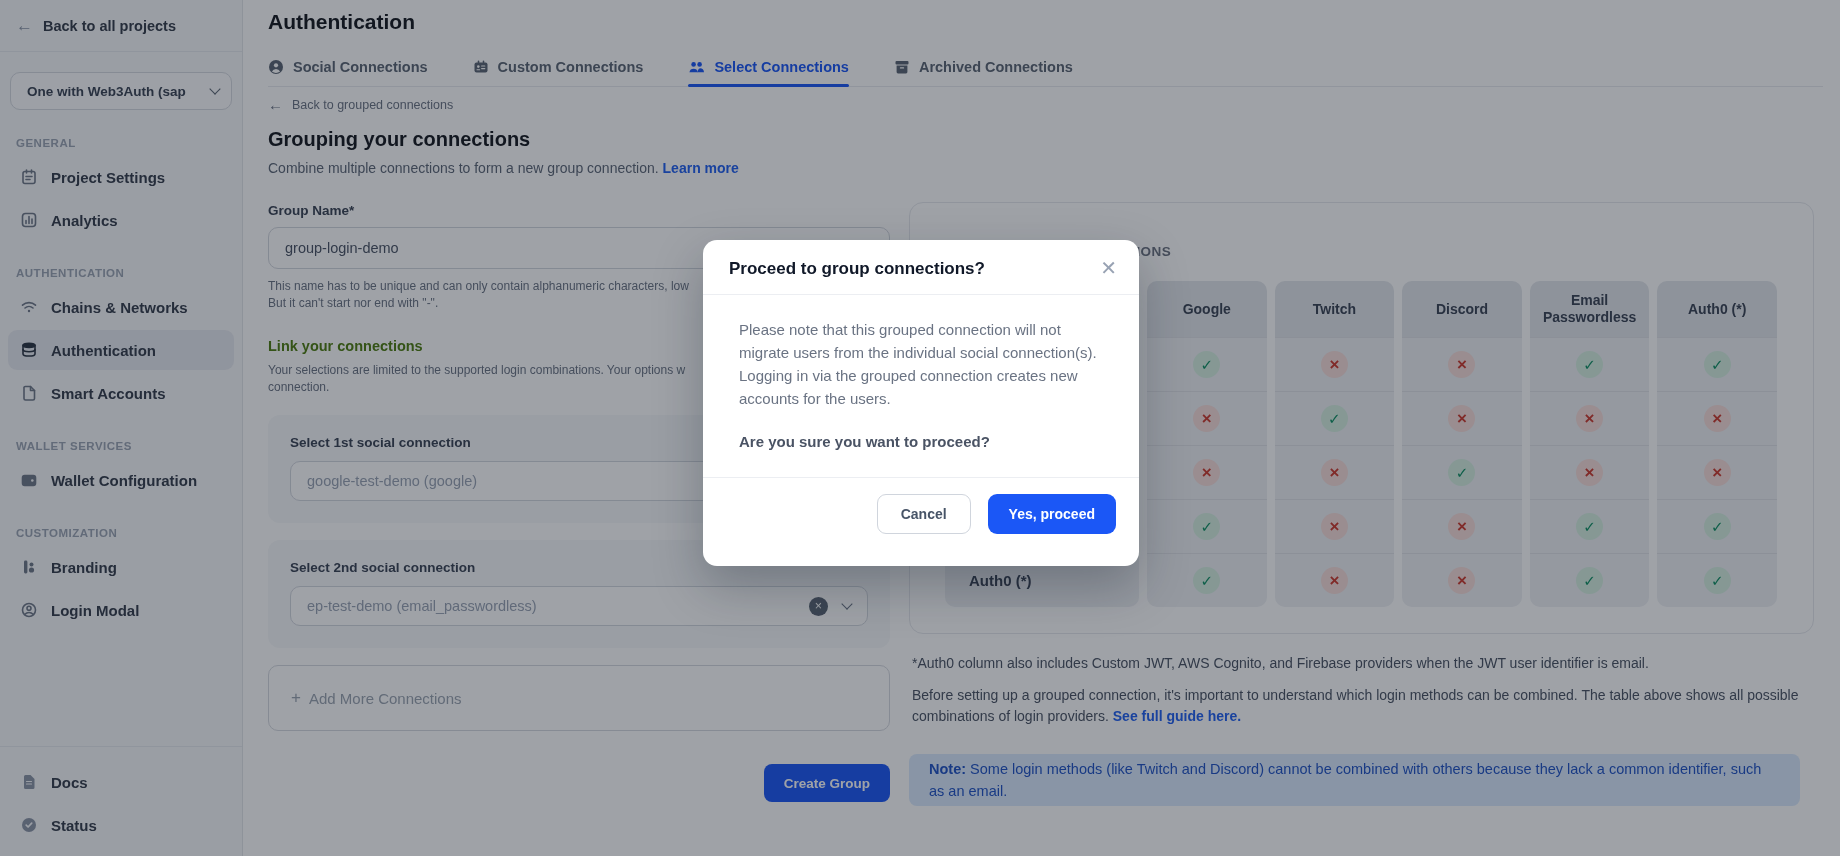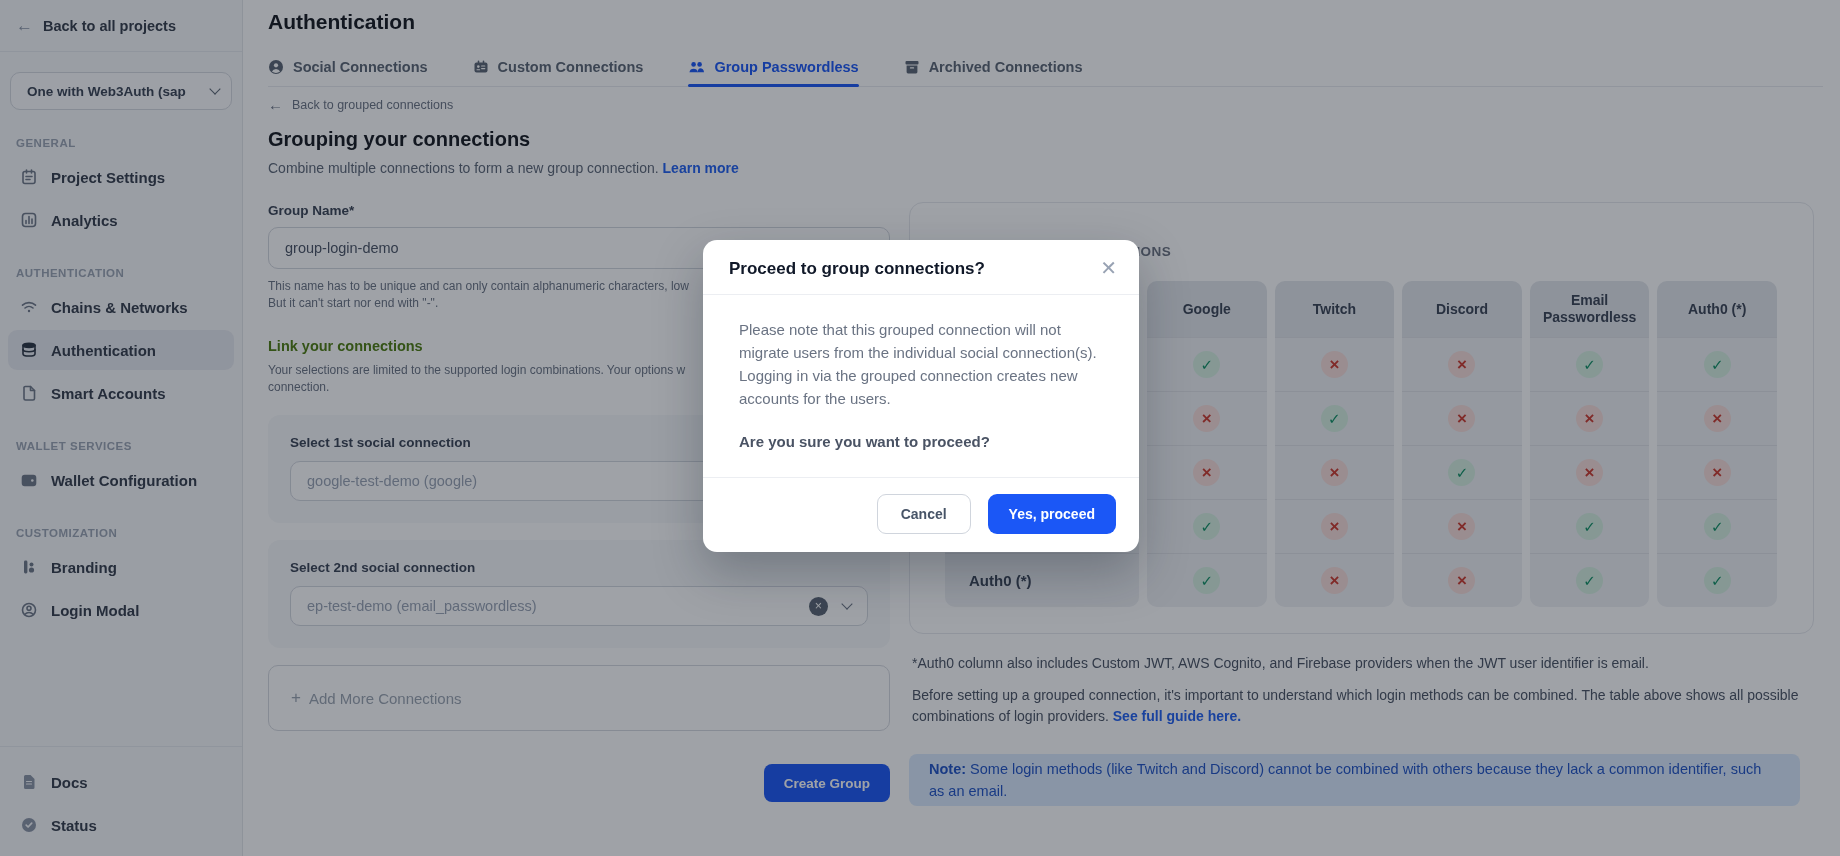--- a/index.html
+++ b/index.html
@@ -101,21 +101,21 @@
   
   #overlay { position:absolute; inset:0; background:rgba(16,22,34,.40); z-index:5; }
   #modal { position:absolute; left:703px; top:240px; width:436px; background:#fff;
     border-radius:14px; box-shadow:0 20px 50px rgba(16,24,40,.28); z-index:6; }
   .m-head { display:flex; justify-content:space-between; align-items:flex-start;
     padding:19px 22px 15px 26px; border-bottom:1px solid #eceef2; }
   .m-title { font-size:17px; font-weight:700; color:#101828; }
   .m-close { font-size:20px; line-height:18px; color:#98a2b3; cursor:pointer; }
   .m-body { padding:23px 36px 2px; font-size:15px; color:#6a7383; line-height:23px; }
   .m-q { margin:20px 0 22px; font-size:15px; font-weight:700; color:#4a5364; }
-  .m-foot { display:flex; justify-content:flex-end; gap:17px; padding:16px 23px 18px;
+  .m-foot { display:flex; justify-content:flex-end; gap:17px; padding:16px 23px 32px;
     border-top:1px solid #eceef2; }
   .btn-cancel { height:40px; padding:0 23px; background:#fff; border:1px solid #d0d5dd;
     border-radius:9px; font-size:14px; font-weight:600; color:#475467; font-family:inherit; cursor:pointer; }
   .btn-confirm { height:40px; padding:0 21px; background:var(--accent); border:none;
     border-radius:9px; font-size:14px; font-weight:600; color:#fff; font-family:inherit; cursor:pointer; }
 </style>
 </head>
 <body style="--accent: #1b57f6; --link: #2160f0;">
 
 <div id="sidebar">
@@ -261,21 +261,21 @@
     </div>
     <div class="tab active">
       <span class="t-ic">
         <svg width="17" height="16" viewBox="0 0 17 16" fill="currentColor">
             <circle cx="5.6" cy="5.4" r="2.3"></circle>
             <circle cx="11.6" cy="5.4" r="2.3"></circle>
             <path d="M1.4 13.2a4.3 4.3 0 0 1 8.4 0z"></path>
             <path d="M9.4 13.2c.2-1.9 1.1-3.3 2.6-3.9a4.3 4.3 0 0 1 4 3.9z"></path>
           </svg>
       </span>
-      <span>Group Passwordless</span>
+      <span>Select Connections</span>
     </div>
     <div class="tab">
       <span class="t-ic">
         <svg width="16" height="16" viewBox="0 0 16 16" fill="currentColor">
             <rect x="1.5" y="2" width="13" height="3.4" rx="1"></rect>
             <path d="M2.6 6.4h10.8V13a1.4 1.4 0 0 1-1.4 1.4H4A1.4 1.4 0 0 1 2.6 13z"></path>
             <rect x="5.8" y="8.2" width="4.4" height="1.4" rx=".7" fill="#fff"></rect>
           </svg>
       </span>
       <span>Archived Connections</span>

